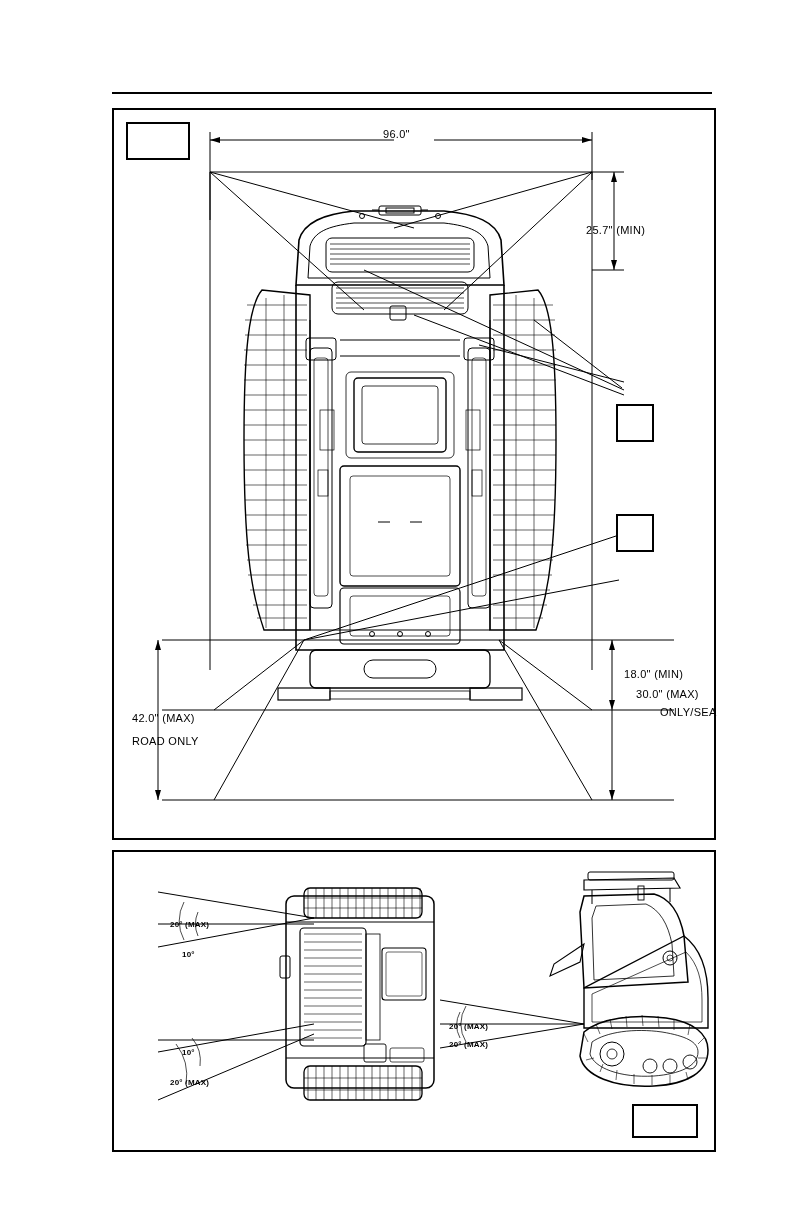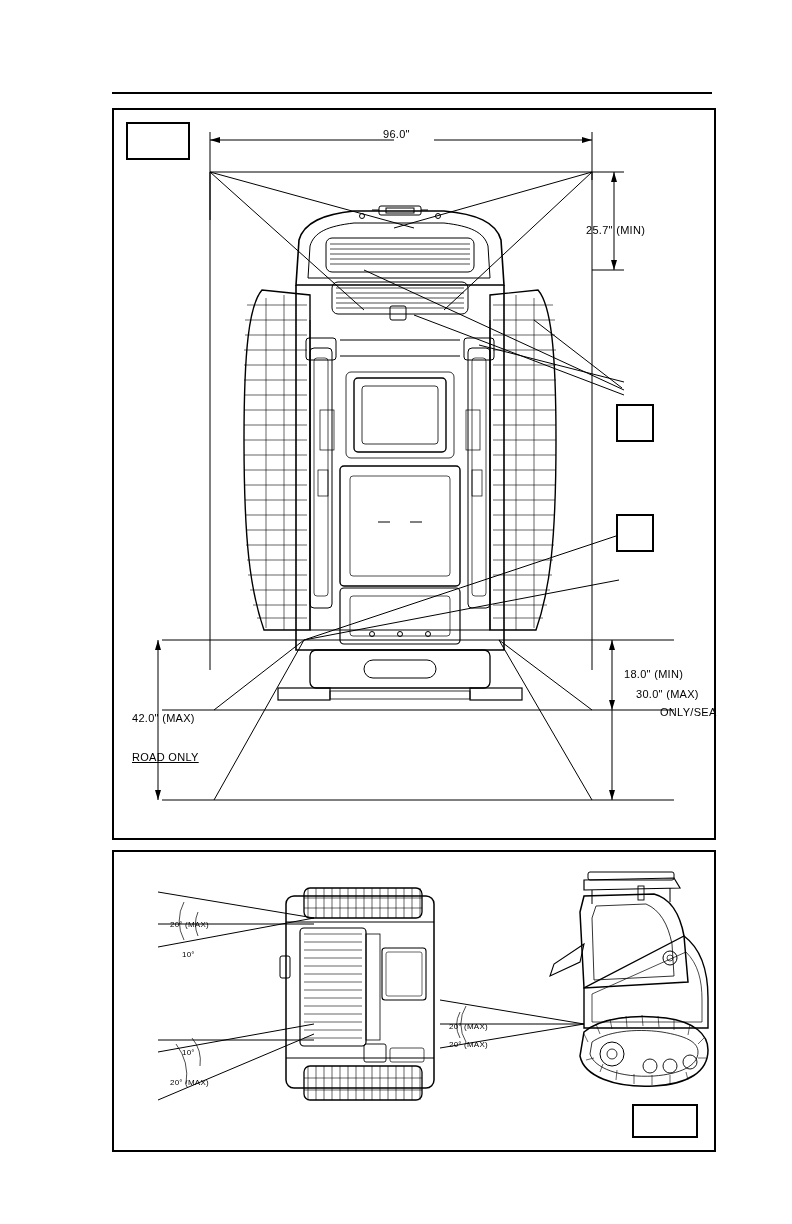--- a/index.html
+++ b/index.html
@@ -12,21 +12,21 @@
   
   .panel{position:absolute;border:2px solid #000;background:#fff;}
   #panel-top{left:112px;top:108px;width:600px;height:728px;}
   #panel-bottom{left:112px;top:850px;width:600px;height:298px;}
 
   
   .callout{position:absolute;border:2px solid #000;background:#fff;}
 
   svg{display:block;}
   .lbl{position:absolute;font-size:11px;letter-spacing:.3px;white-space:pre;}
-  .lbl-s{position:absolute;font-size:8px;letter-spacing:.2px;white-space:pre;}
+  .lbl-s{position:absolute;font-size:8px;letter-spacing:.2px;white-space:pre;font-weight:bold;}
 </style>
 </head>
 <body>
 
 <div class="page">
 
   <div class="top-rule"></div>
 
   <div class="panel" id="panel-top">
     <svg width="596" height="724" viewBox="0 0 596 724">
@@ -210,21 +210,21 @@
     <div class="callout" style="left:502px;top:294px;width:34px;height:34px;"></div>
     <div class="callout" style="left:502px;top:404px;width:34px;height:34px;"></div>
   </div>
 
   <div class="lbl" style="left:383px;top:128px;">96.0"</div>
   <div class="lbl" style="left:586px;top:224px;">25.7" (MIN)</div>
   <div class="lbl" style="left:624px;top:668px;">18.0" (MIN)</div>
   <div class="lbl" style="left:636px;top:688px;">30.0" (MAX)</div>
   <div class="lbl" style="left:660px;top:706px;">ONLY/SEA</div>
   <div class="lbl" style="left:132px;top:712px;">42.0" (MAX)</div>
-  <div class="lbl" style="left:132px;top:751px;text-decoration:underline;">ROAD ONLY</div>
+  <div class="lbl" style="left:132px;top:735px;">ROAD ONLY</div>
 
   <div class="panel" id="panel-bottom">
     <svg width="596" height="294" viewBox="0 0 596 294">
       <g fill="none" stroke="#000" stroke-width="1">
 
         <line x1="44" y1="40" x2="200" y2="66"></line>
         <line x1="44" y1="95" x2="200" y2="66"></line>
         <line x1="44" y1="72" x2="200" y2="72"></line>
         <path d="M70 50 A 40 40 0 0 0 70 88" stroke-width="0.7"></path>
         <path d="M84 60 A 30 30 0 0 0 84 84" stroke-width="0.7"></path>

